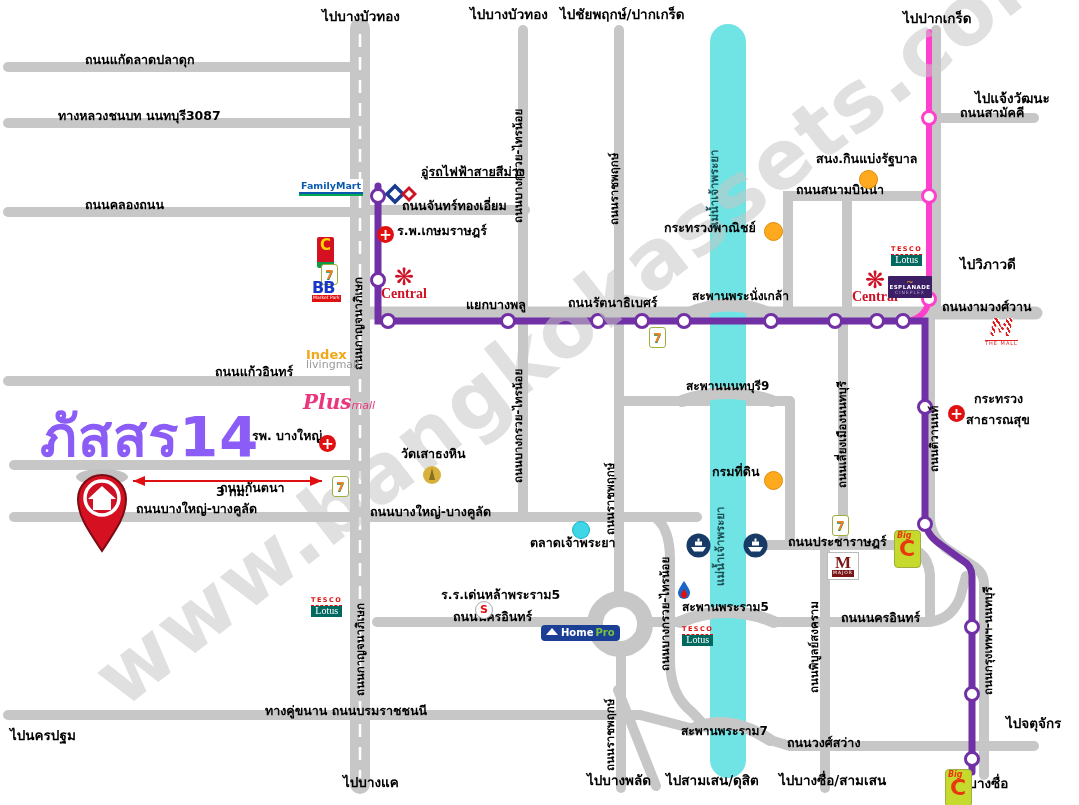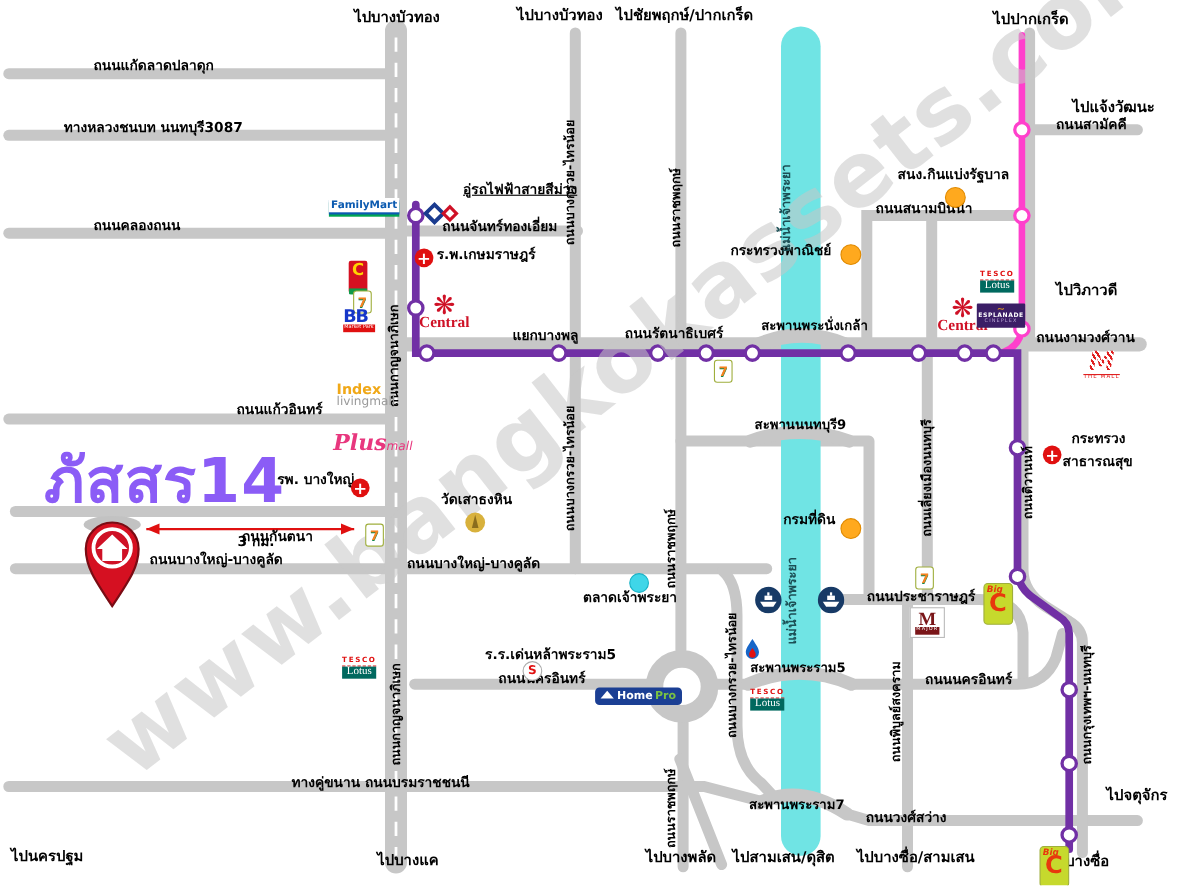--- a/index.html
+++ b/index.html
@@ -196,21 +196,21 @@
     <div class="lbl bridge" style="left: 686px; top: 380px;">สะพานนนทบุรี9</div>
     <div class="lbl poi" style="left: 712px; top: 465px;">กรมที่ดิน</div>
     <div class="lbl poi" style="left: 974px; top: 392px;">กระทรวง</div>
     <div class="lbl poi" style="left: 966px; top: 413px;">สาธารณสุข</div>
     <div class="lbl road" style="left: 788px; top: 535px;">ถนนประชาราษฎร์</div>
     <div class="lbl poi" style="left: 441px; top: 588px;">ร.ร.เด่นหล้าพระราม5</div>
     <div class="lbl road" style="left: 453px; top: 610px;">ถนนนครอินทร์</div>
     <div class="lbl bridge" style="left: 682px; top: 601px;">สะพานพระราม5</div>
     <div class="lbl road" style="left: 841px; top: 611px;">ถนนนครอินทร์</div>
     <div class="lbl road" style="left: 265px; top: 704px;">ทางคู่ขนาน ถนนบรมราชชนนี</div>
-    <div class="lbl dest" style="left: 10px; top: 772px;">ไปนครปฐม</div>
+    <div class="lbl dest" style="left: 10px; top: 728px;">ไปนครปฐม</div>
     <div class="lbl bridge" style="left: 681px; top: 725px;">สะพานพระราม7</div>
     <div class="lbl road" style="left: 787px; top: 736px;">ถนนวงศ์สว่าง</div>
     <div class="lbl dest" style="left: 1006px; top: 716px;">ไปจตุจักร</div>
     <div class="lbl dest" style="left: 343px; top: 775px;">ไปบางแค</div>
     <div class="lbl dest" style="left: 587px; top: 773px;">ไปบางพลัด</div>
     <div class="lbl dest" style="left: 666px; top: 773px;">ไปสามเสน/ดุสิต</div>
     <div class="lbl dest" style="left: 779px; top: 773px;">ไปบางซื่อ/สามเสน</div>
     <div class="lbl dest" style="left: 953px; top: 776px;">ไปบางซื่อ</div>
     <div class="lbl road vert" style="left: 352px; top: 230px; height: 140px;">ถนนกาญจนาภิเษก</div>
     <div class="lbl road vert" style="left: 354px; top: 556px; height: 140px;">ถนนกาญจนาภิเษก</div>

